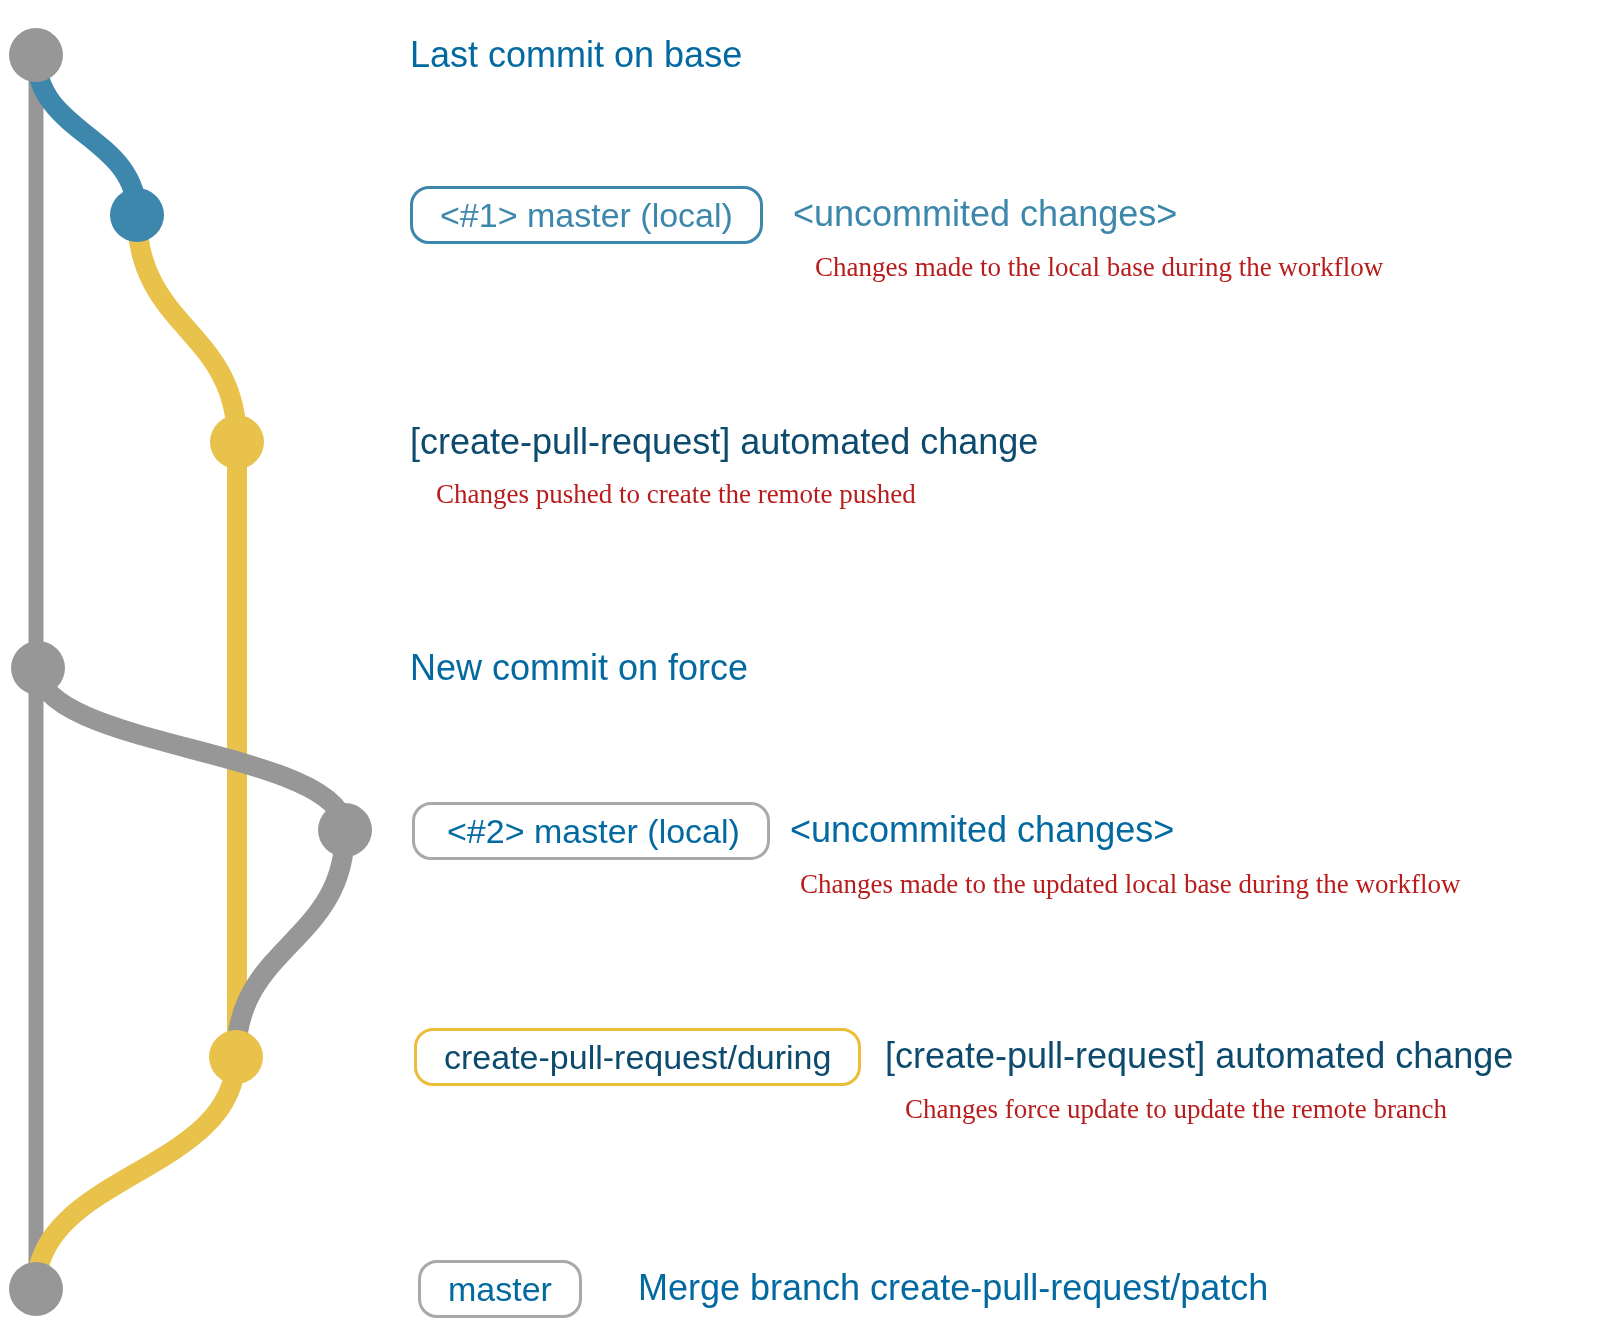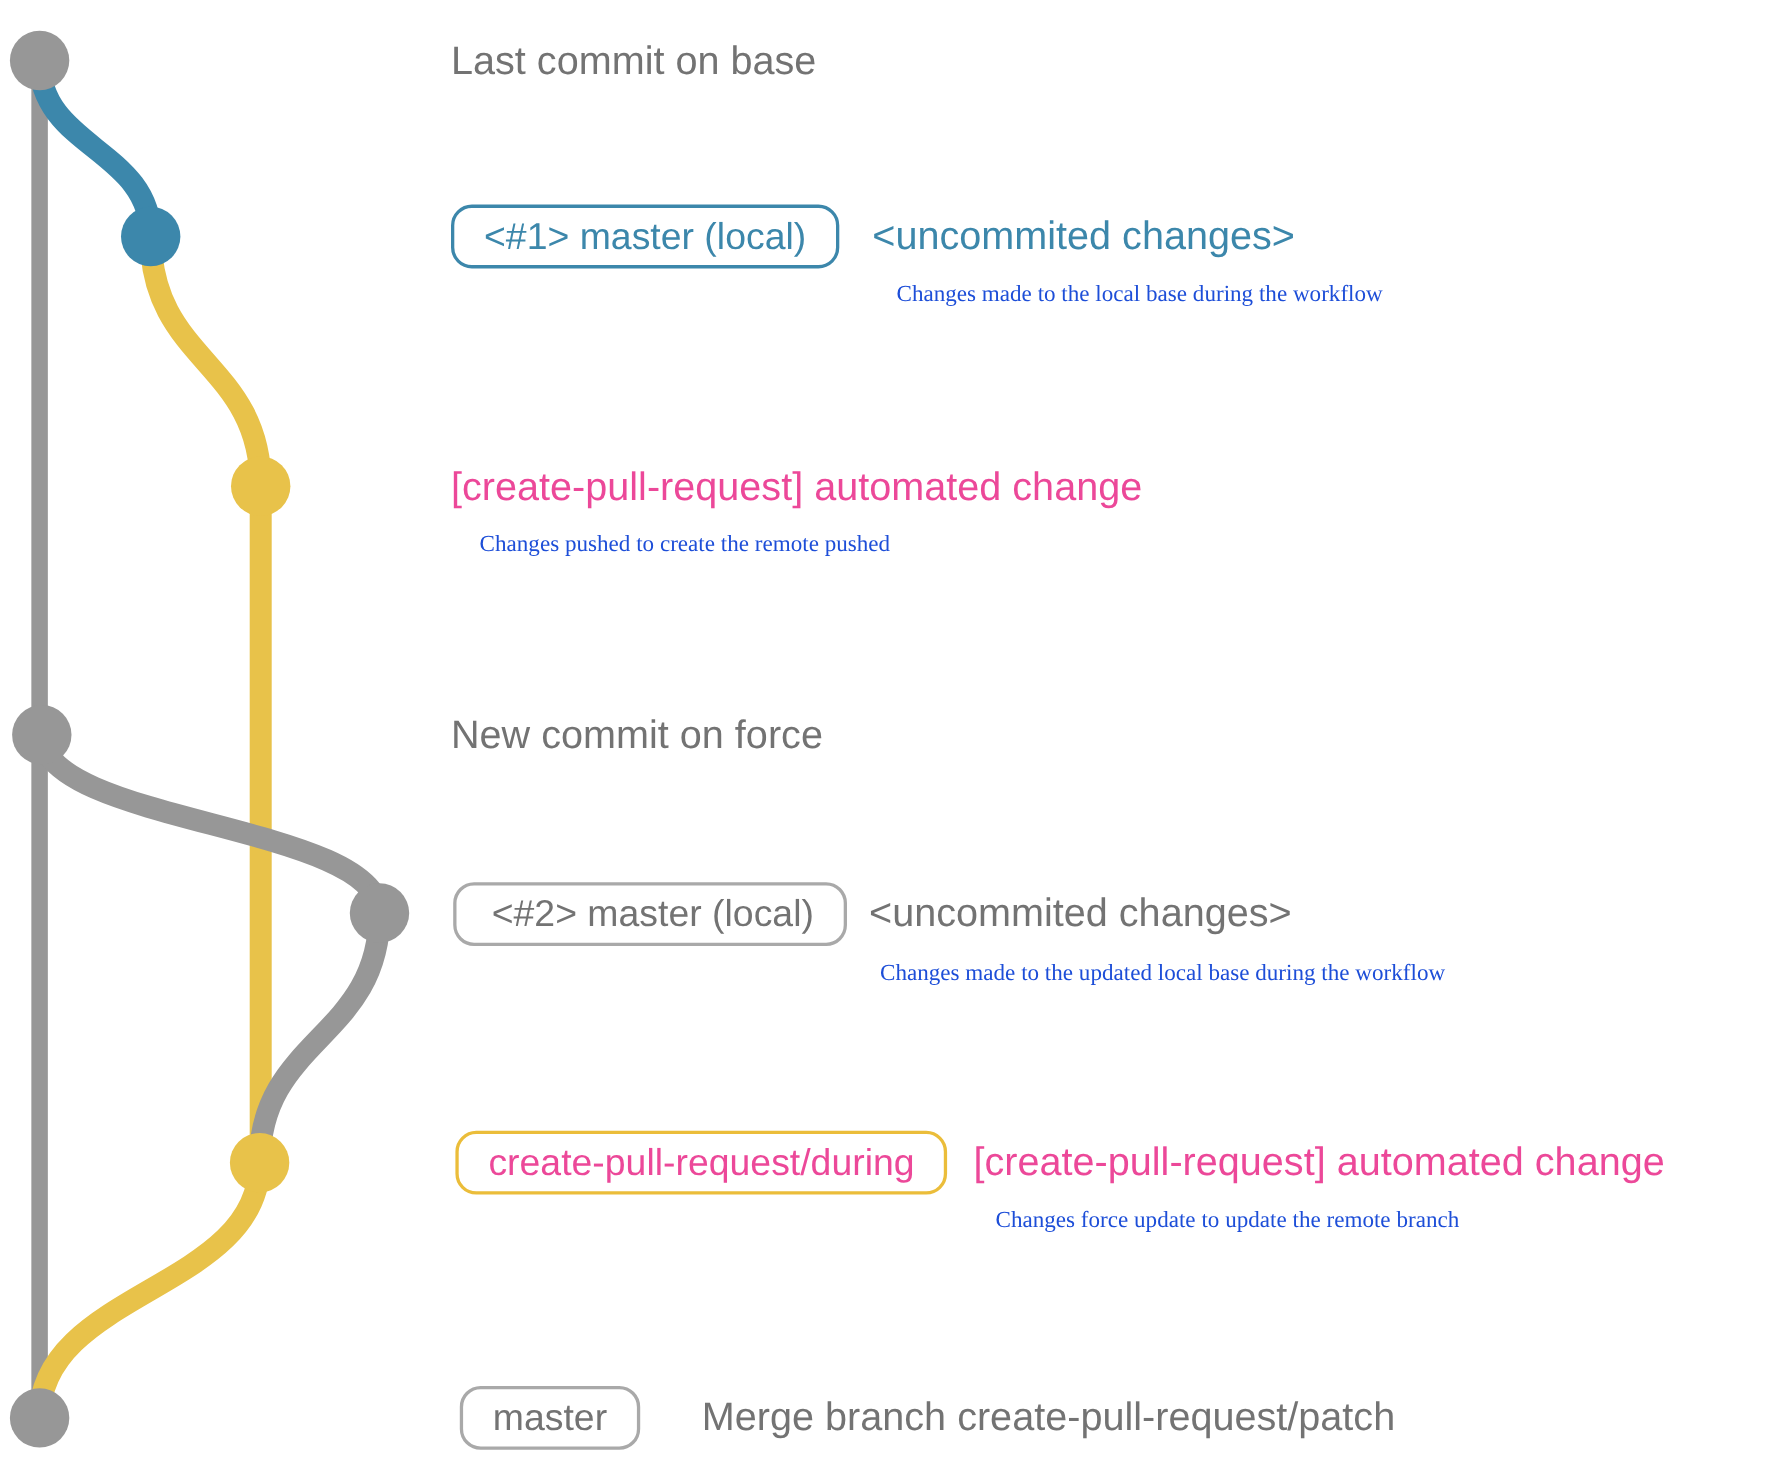--- a/index.html
+++ b/index.html
@@ -17,41 +17,41 @@
     white-space:nowrap;
     transform:translateY(-50%);
     font-size:36px;
     line-height:1.1;
   }
   .note {
     position:absolute;
     white-space:nowrap;
     transform:translateY(-50%);
     font-family:"Liberation Serif", serif;
-    font-size:21px;
-    color:#1d4ed8;
+    font-size:27px;
+    color:#b91c1c;
   }
   .badge {
     position:absolute;
     transform:translateY(-50%);
     box-sizing:border-box;
     height:58px;
     padding:0 27px;
     border:3px solid;
     border-radius:19px;
     display:flex;
     align-items:center;
     justify-content:center;
     font-size:34px;
     white-space:nowrap;
     background:#ffffff;
   }
-  .c-gray  { color:#737373; border-color:#a9a9a9; }
+  .c-gray  { color:#0369a1; border-color:#a9a9a9; }
   .c-blue  { color:#3c87ab; border-color:#3c87ab; }
-  .c-yellow{ color:#ec4899; border-color:#ebbd3a; }
+  .c-yellow{ color:#0c4a6e; border-color:#ebbd3a; }
 </style>
 </head>
 <body>
 
 <div class="canvas">
 
   <svg class="graph-svg" width="1618" height="1344" viewBox="0 0 1618 1344">
 
     <path d="M 36 55 L 36 1289" fill="none" stroke-width="15" stroke-linecap="round" stroke="#979797"></path>
 

